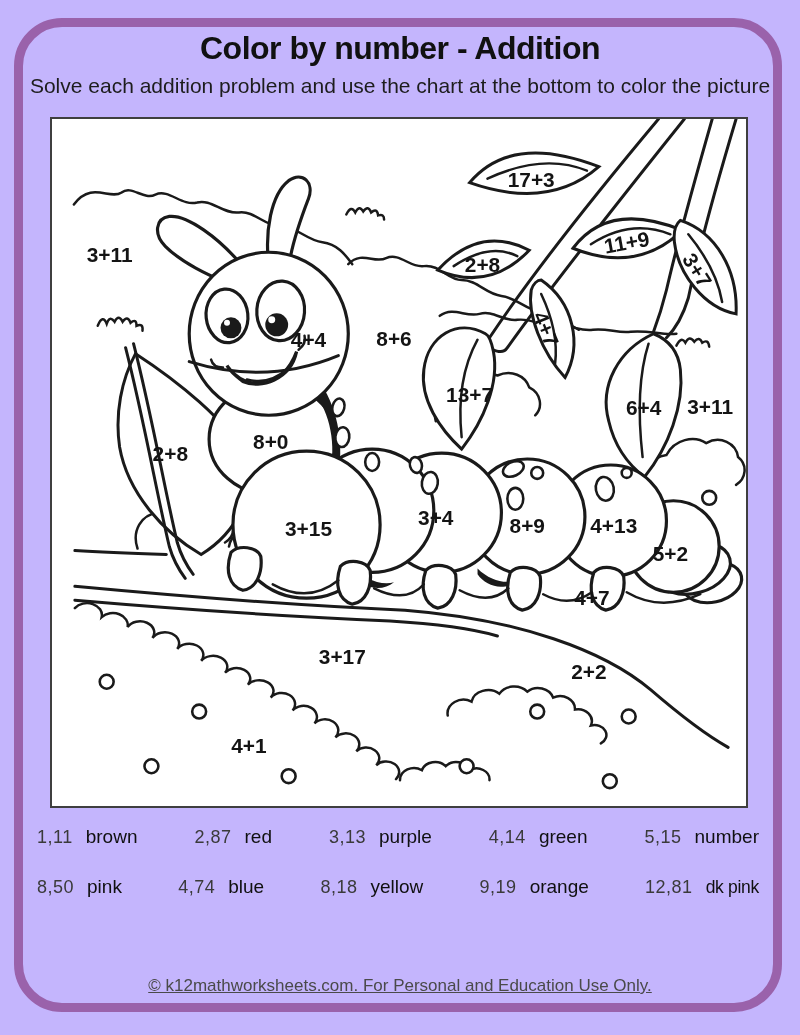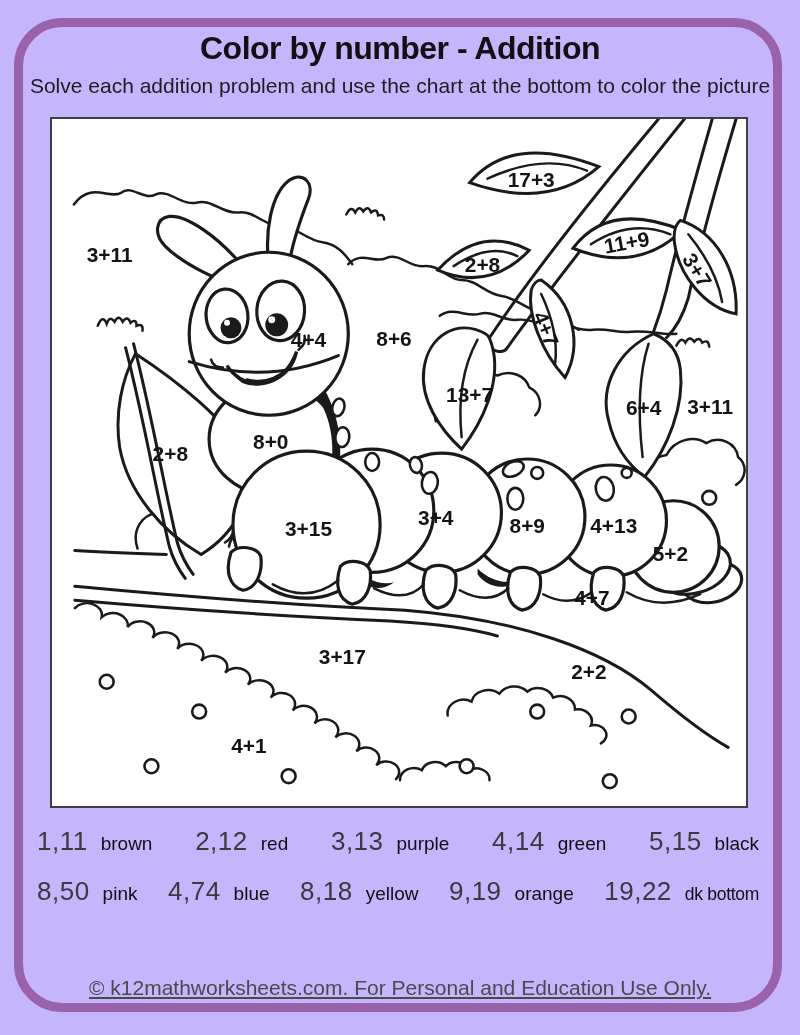--- a/index.html
+++ b/index.html
@@ -21,25 +21,25 @@
   .leaf{fill:#ffffff;stroke:#1a1a1a;stroke-width:3;}
   .blk{fill:#1a1a1a;stroke:none;}
   .dot{fill:#ffffff;stroke:#1a1a1a;stroke-width:2.6;}
   .prob{font-family:"Liberation Sans",sans-serif;font-size:21px;font-weight:700;
         fill:#141414;text-anchor:middle;dominant-baseline:central;}
   
   .color-key{position:absolute;left:37px;top:826px;width:722px;display:flex;
         flex-direction:column;gap:16px;}
   .key-row{display:flex;justify-content:space-between;align-items:baseline;height:34px;}
   .key-item{display:flex;align-items:baseline;gap:13px;}
-  .key-num{font-size:26px;color:#3a3a3a;letter-spacing:0.5px;}
+  .key-num{font-size:18px;color:#3a3a3a;letter-spacing:0.5px;}
   .key-name{font-size:19px;font-weight:400;color:#101010;}
   .key-name.small{font-size:17.5px;letter-spacing:-0.3px;}
   .footer{position:absolute;left:0;top:976px;width:100%;text-align:center;}
-  .footer a{font-size:21px;color:#4a4a4a;text-decoration:underline;}
+  .footer a{font-size:17px;color:#4a4a4a;text-decoration:underline;}
 </style>
 </head>
 <body>
 
 <div class="sheet">
   <div class="frame"></div>
 
   <h1 class="title">Color by number - Addition</h1>
   <p class="subtitle">Solve each addition problem and use the chart at the bottom to color the picture</p>
 
@@ -187,56 +187,56 @@
     </svg>
   </div>
 
   <div class="color-key">
     <div class="key-row">
       <div class="key-item">
         <span class="key-num">1,11</span>
         <span class="key-name">brown</span>
       </div>
       <div class="key-item">
-        <span class="key-num">2,12</span>
+        <span class="key-num">2,87</span>
         <span class="key-name">red</span>
       </div>
       <div class="key-item">
         <span class="key-num">3,13</span>
         <span class="key-name">purple</span>
       </div>
       <div class="key-item">
         <span class="key-num">4,14</span>
         <span class="key-name">green</span>
       </div>
       <div class="key-item">
         <span class="key-num">5,15</span>
-        <span class="key-name">black</span>
+        <span class="key-name">number</span>
       </div>
     </div>
     <div class="key-row">
       <div class="key-item">
         <span class="key-num">8,50</span>
         <span class="key-name">pink</span>
       </div>
       <div class="key-item">
         <span class="key-num">4,74</span>
         <span class="key-name">blue</span>
       </div>
       <div class="key-item">
         <span class="key-num">8,18</span>
         <span class="key-name">yellow</span>
       </div>
       <div class="key-item">
         <span class="key-num">9,19</span>
         <span class="key-name">orange</span>
       </div>
       <div class="key-item">
-        <span class="key-num">19,22</span>
-        <span class="key-name small">dk bottom</span>
+        <span class="key-num">12,81</span>
+        <span class="key-name small">dk pink</span>
       </div>
     </div>
   </div>
 
   <div class="footer">
     <a href="#">© k12mathworksheets.com. For Personal and Education Use Only.</a>
   </div>
 </div>
 
 </body></html>

